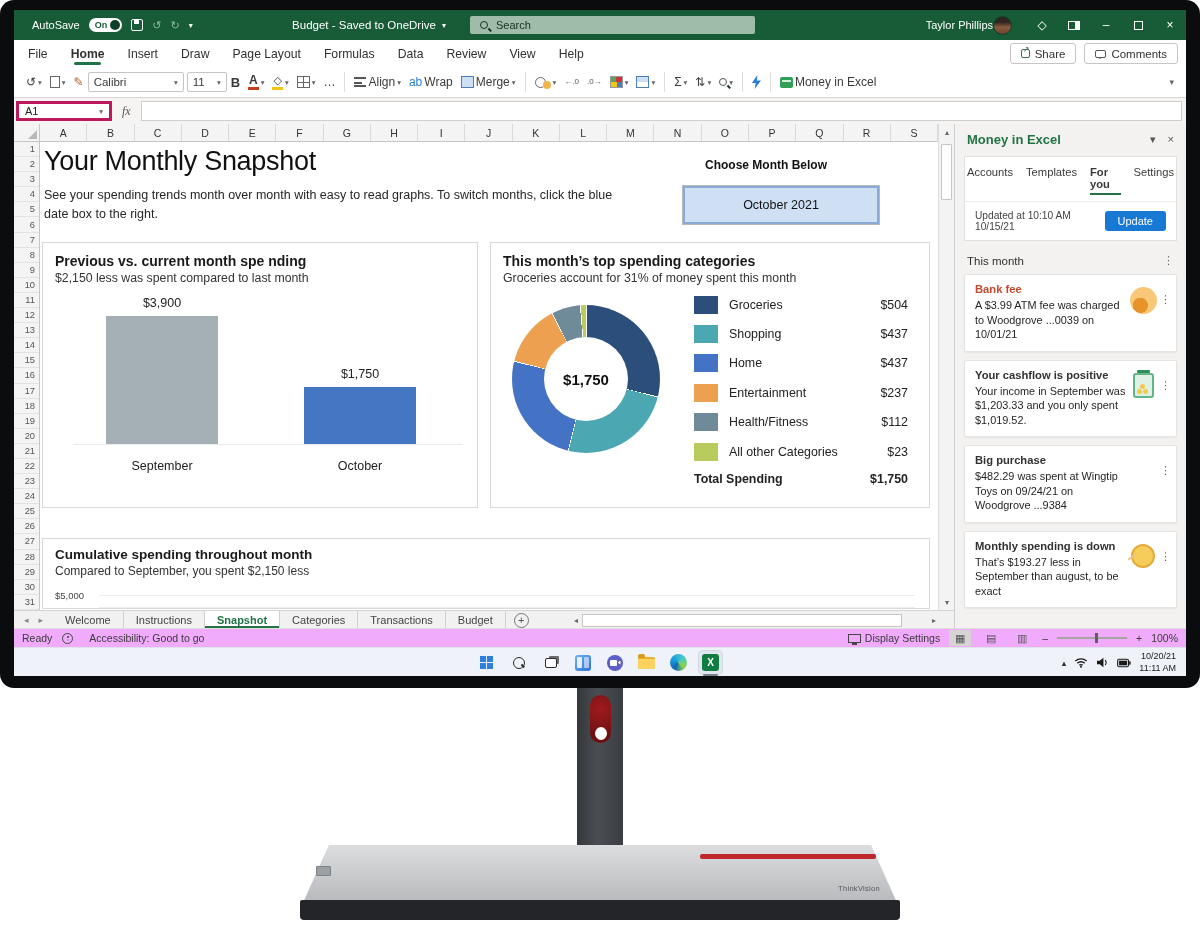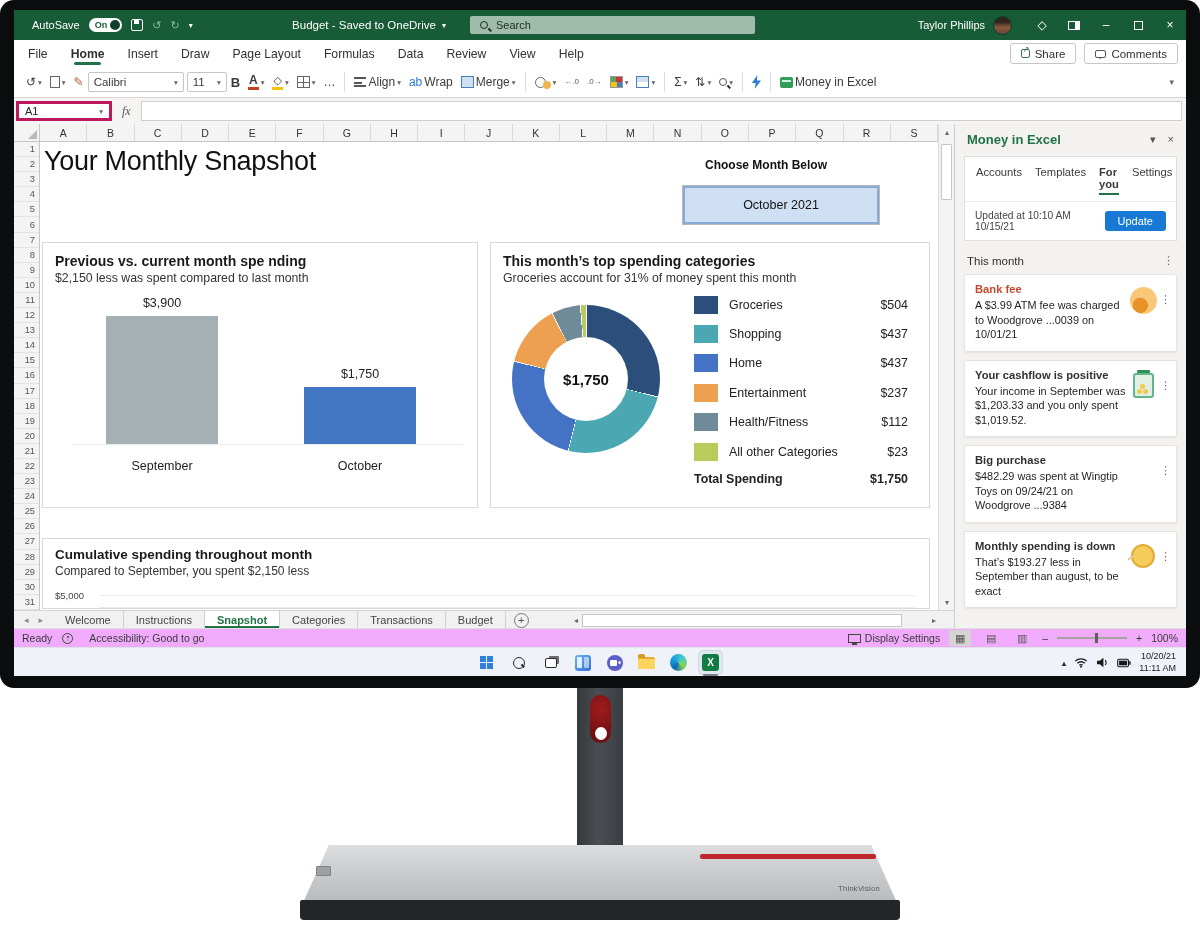--- a/index.html
+++ b/index.html
@@ -15,21 +15,21 @@
   .autosave-pill .on-txt{color:#185c37;font-size:9px;font-weight:700}
   .autosave-knob{width:10px;height:10px;border-radius:50%;background:#10402a}
   .save-ic{width:12px;height:12px;border:1.4px solid #fff;border-radius:2px;position:relative}
   .save-ic::after{content:"";position:absolute;left:2px;top:0;width:5px;height:4px;background:#fff}
   .muted{color:#8fbda4}
   .doc-title{position:absolute;left:255px;top:0;height:30px;width:200px;display:flex;align-items:center;justify-content:center;gap:6px;font-size:11.5px}
   .searchbox{position:absolute;left:456px;top:6px;width:285px;height:18px;background:#9fbbaa;border-radius:2px;display:flex;align-items:center;gap:7px;padding-left:26px;color:#17301f;font-size:11px}
   .mag{width:8px;height:8px;border:1.5px solid #17301f;border-radius:50%;position:relative}
   .mag::after{content:"";position:absolute;left:7px;top:7px;width:4px;height:1.5px;background:#17301f;transform:rotate(45deg)}
   .tb-right{position:absolute;right:0;top:0;height:30px;display:flex;align-items:center;gap:0}
-  .tb-user{font-size:11px;margin-right:8px}
+  .tb-user{font-size:11px;}
   .avatar{width:19px;height:19px;border-radius:50%;background:linear-gradient(180deg,#2e2420 30%,#8a5a40 60%,#6b4432);border:1px solid #0f4027;margin-right:14px}
   .tb-ic{width:32px;height:30px;display:flex;align-items:center;justify-content:center;font-size:12px}
   .box-ic{width:9px;height:9px;border:1.3px solid #fff}
   .pane-ic{width:12px;height:9px;border:1.2px solid #fff;position:relative}
   .pane-ic::after{content:"";position:absolute;right:0;top:0;width:4px;height:100%;background:#fff}
 
   
   .menubar{position:absolute;left:0;top:30px;width:100%;height:27px;background:#fff;display:flex;align-items:center;padding-left:14px;gap:23px;font-size:12.2px;color:#323130}
   .menu-item{position:relative;height:27px;display:flex;align-items:center;cursor:default}
   .menu-item.active{font-weight:700}
@@ -153,21 +153,21 @@
   .tray{position:absolute;right:10px;top:0;height:29px;display:flex;align-items:center;gap:8px;color:#1a1a1a}
   .tray-chev{font-size:9px;color:#333}
   .tray-dt{font-size:9px;text-align:right;line-height:1.25;color:#1a1a1a}
 
   
   .panel{position:absolute;left:940px;top:114px;width:232px;height:504px;background:#f4f2f0;border-left:1px solid #d0cecc;overflow:hidden}
   .panel-head{height:30px;display:flex;align-items:center;padding:0 12px;gap:12px}
   .panel-title{color:#217346;font-weight:700;font-size:13px;flex:1}
   .ph-ic{color:#555;font-size:11px}
   .ptabs-box{margin:2px 9px 0;background:#fff;border:1px solid #e1dfdd}
-  .ptabs{display:flex;gap:13px;padding:9px 11px 7px;font-size:11.2px;color:#3b3a39}
+  .ptabs{display:flex;gap:13px;padding:9px 2px 7px;font-size:11.2px;color:#3b3a39}
   .ptab{position:relative;padding-bottom:4px}
   .ptab.active{font-weight:700}
   .ptab.active::after{content:"";position:absolute;left:0;right:0;bottom:-1px;height:2.5px;background:#217346}
   .pupdate{display:flex;align-items:center;padding:8px 10px;border-top:1px solid #edebe9;font-size:10.2px;color:#444}
   .update-btn{margin-left:auto;background:#1779d4;color:#fff;font-size:11px;padding:4px 13px;border-radius:3px}
   .panel-body{padding:2px 9px}
   .psec{display:flex;align-items:center;margin:11px 3px 7px;font-size:11.5px;color:#323130}
   .kebab{margin-left:auto;color:#605e5c;font-size:11px}
   .pcard{background:#fff;border:1px solid #e6e4e2;border-radius:2px;box-shadow:0 1px 2px rgba(0,0,0,.06);padding:8px 5px 9px 10px;margin-bottom:8px;display:flex;align-items:flex-start}
   .pc-main{flex:1;min-width:0}
@@ -409,20 +409,21 @@
         <div class="row-n">26</div>
         <div class="row-n">27</div>
         <div class="row-n">28</div>
         <div class="row-n">29</div>
         <div class="row-n">30</div>
         <div class="row-n">31</div>
       </div>
     <div class="gridbg"></div>
 
     <div class="snap-title">Your Monthly Snapshot</div>
+    <div class="snap-sub">See your spending trends month over month with easy to read graphs. To switch months, click the blue date box to the right.</div>
     <div class="choose">Choose Month Below</div>
     <div class="monthbox">
         <span>October 2021</span>
       </div>
 
     <div class="card" id="bar-card">
       <div class="card-title">Previous vs. current month spe nding</div>
       <div class="card-sub">$2,150 less was spent compared to last month</div>
       <div class="axis"></div>
       <div id="bar-plot" style="position:absolute;inset:0">

